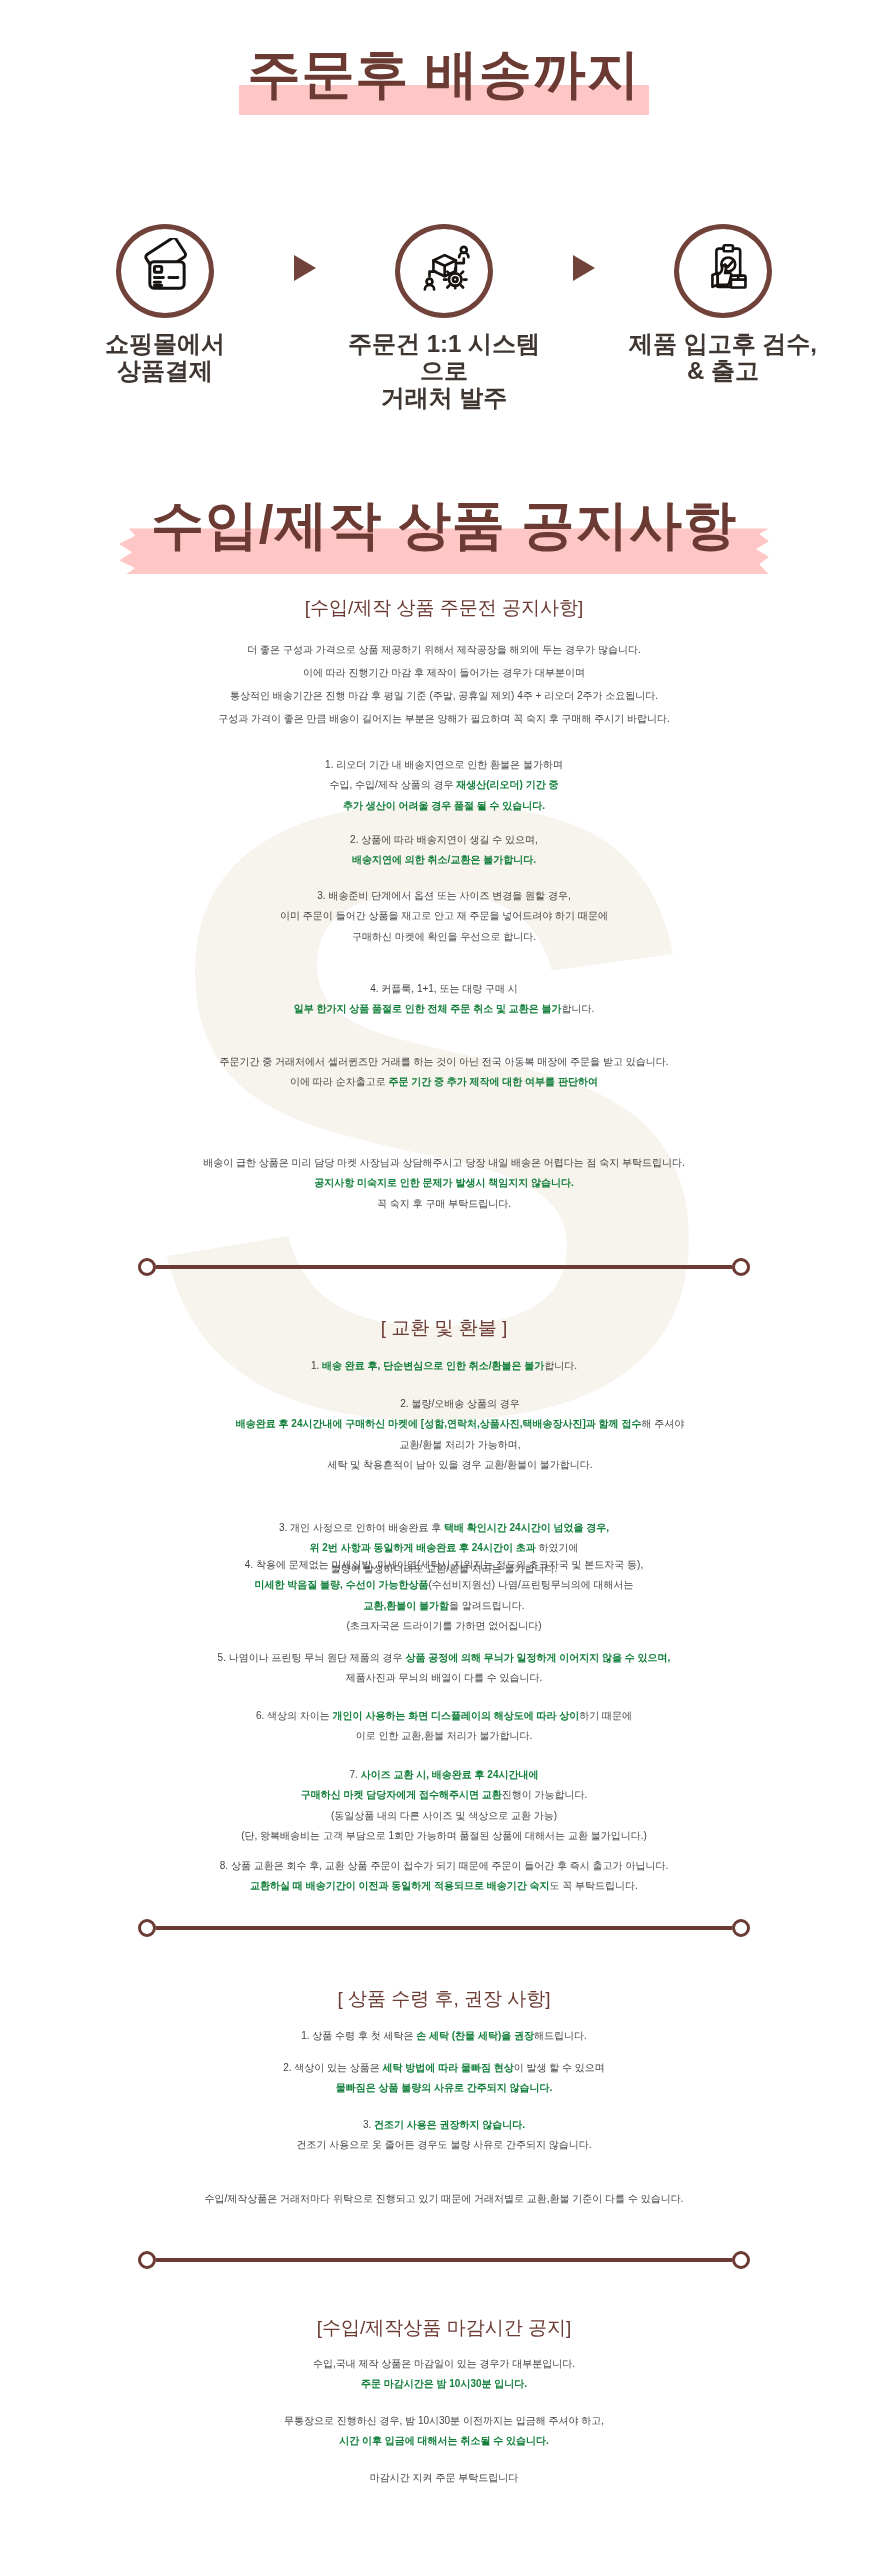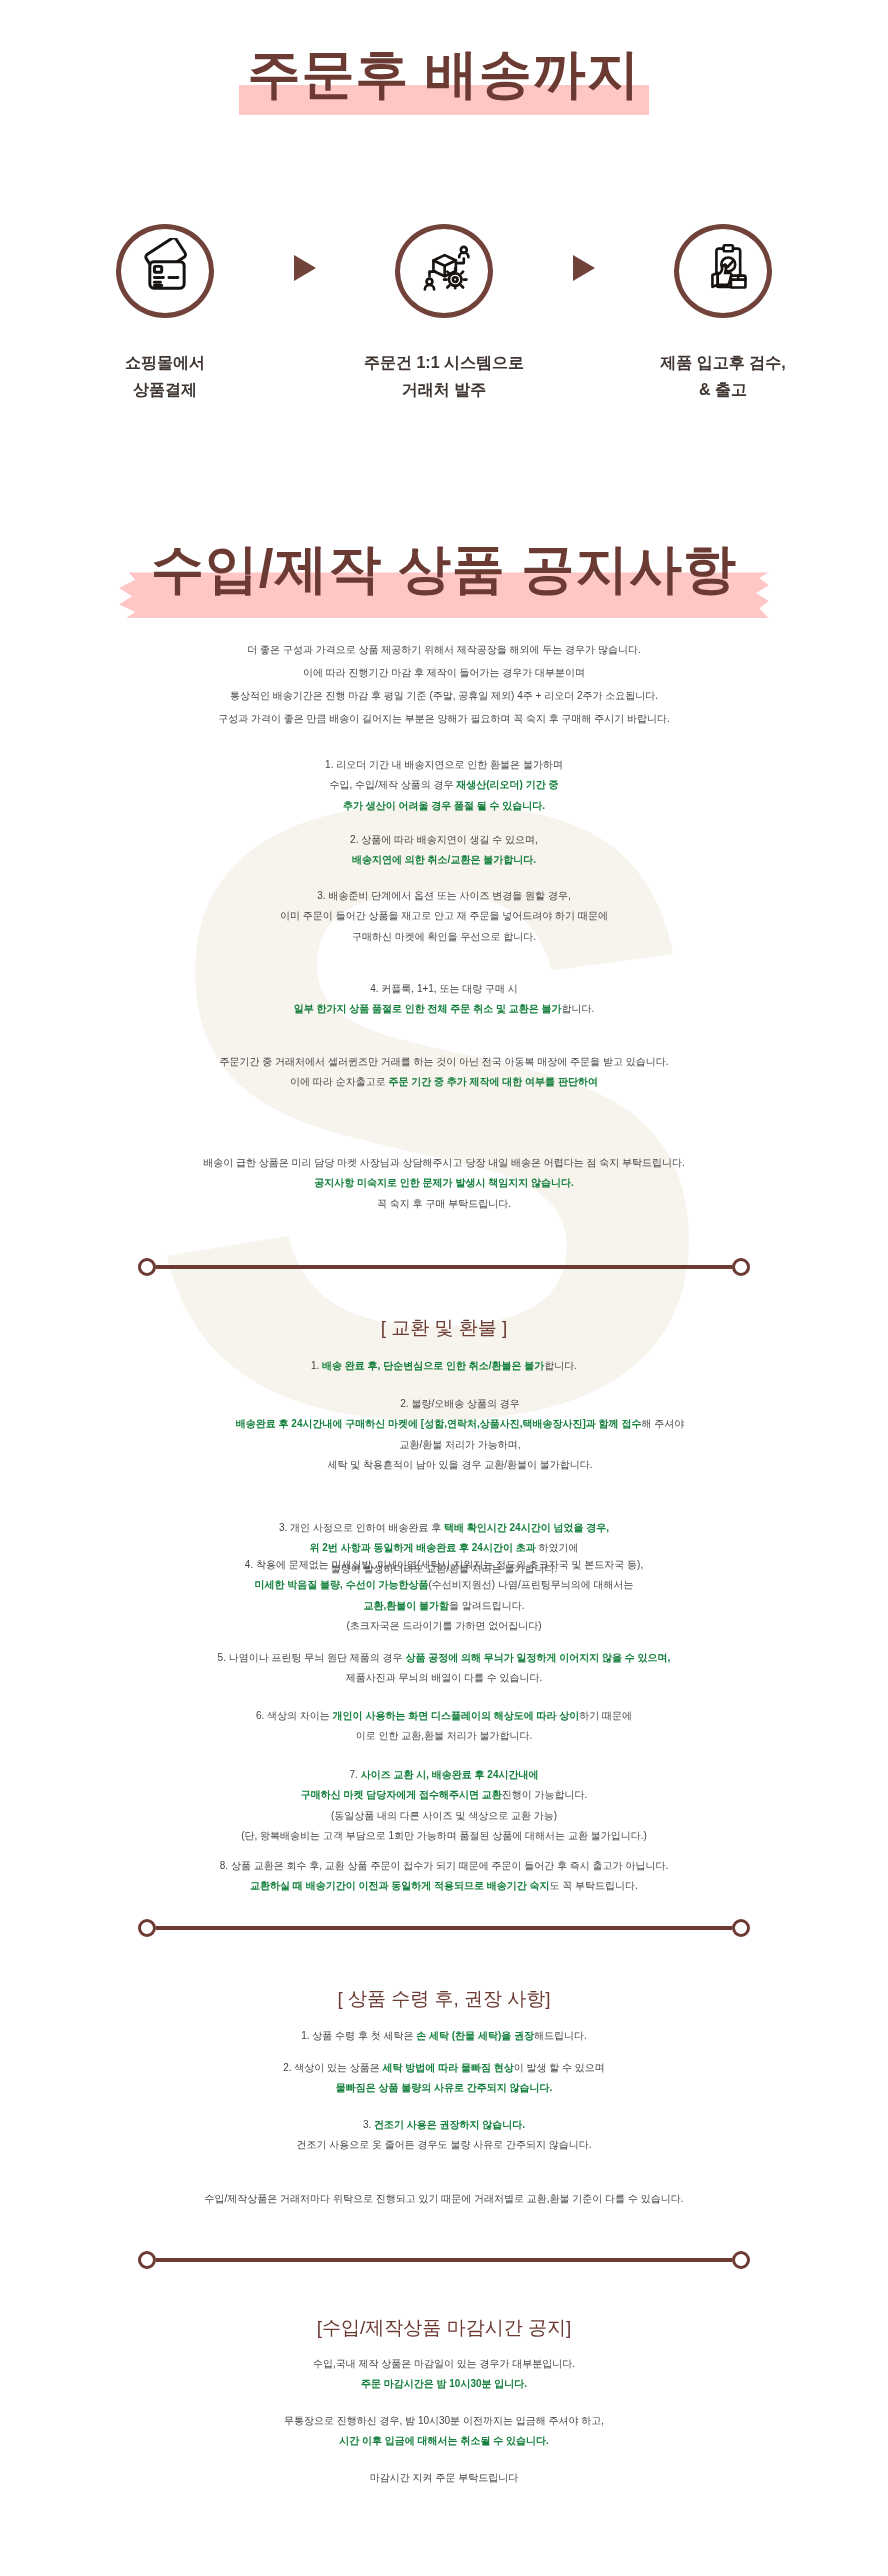--- a/index.html
+++ b/index.html
@@ -12,21 +12,21 @@
   .watermark {
     position:absolute; top:675px; left:50%; transform:translateX(-52%);
     font-weight:bold; font-size:871px; line-height:1; color:#f7f3ed;
     z-index:0; user-select:none;
   }
   .layer { position:relative; z-index:1; }
 
   
   .title-blk { position:absolute; left:0; width:100%; text-align:center; }
   .t1 { top:39px; }
-  .t2 { top:490px;margin-top:44px; }
+  .t2 { top:490px; }
   .title-wrap { position:relative; display:inline-block; }
   .title-text {
     position:relative; z-index:2; font-size:53px; font-weight:bold;
     color:#6b3a32; letter-spacing:0.9px;
   }
   .title-band {
     position:absolute; z-index:1; background:#ffc6c6;
     left:-9px; right:-9px; bottom:-3.6px; height:30px;
   }
   .t2 .title-band {
@@ -39,21 +39,21 @@
     position:absolute; top:224px; left:0; width:100%;
     display:flex; justify-content:center; align-items:flex-start; gap:23px;
   }
   .step { width:211px; text-align:center; }
   .step-circle {
     width:98px; height:94px; margin:0 auto; border:5.3px solid #70423a;
     border-radius:50%; display:flex; align-items:center; justify-content:center;
     background:#fff; box-sizing:border-box;
   }
   .step-label {
-    margin-top:31px; font-size:16px; font-weight:bold; color:#3f3631; line-height:27px;
+    margin-top:12px; font-size:24px; font-weight:bold; color:#3f3631; line-height:27px;
   }
   .step-arrow {
     width:0; height:0; margin-top:31px;
     border-left:22px solid #70423a;
     border-top:13.3px solid transparent; border-bottom:13.3px solid transparent;
   }
   .icon-svg { width:66px; height:66px; }
 
   
   .blk { position:absolute; left:0; width:100%; text-align:center; }

